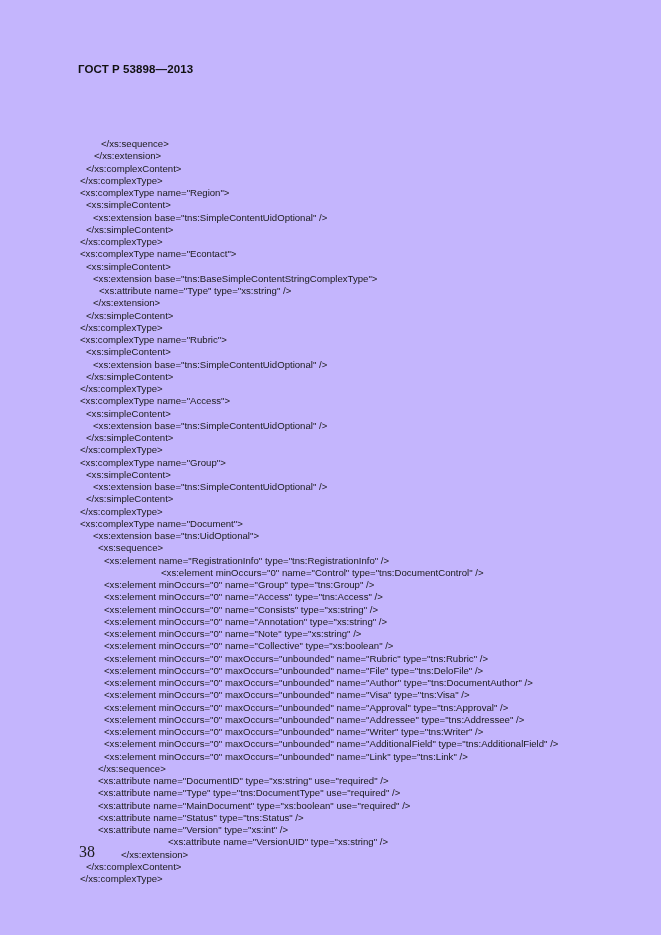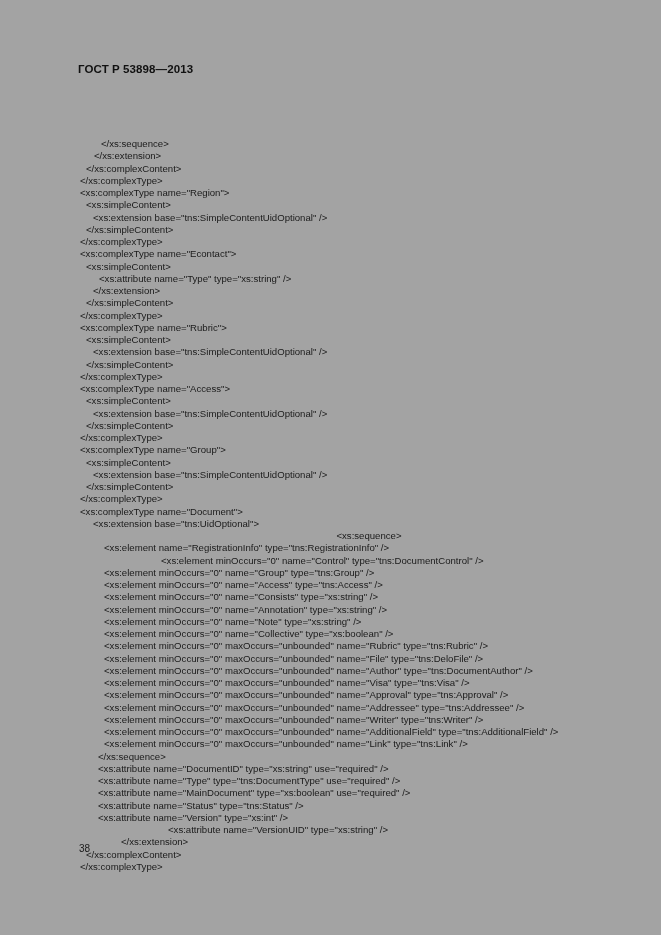--- a/index.html
+++ b/index.html
@@ -1,50 +1,51 @@
 <!DOCTYPE html>
 <html><head>
   <meta charset="utf-8">
   <style>
     html, body { margin: 0; padding: 0; background: #ffffff; }
     body { width: 661px; height: 935px; position: relative; overflow: hidden; }
-    .page { position: absolute; left: 0; top: 0; width: 661px; height: 935px; background: #a3a3a3; }
+    .page { position: absolute; left: 0; top: 0; width: 661px; height: 935px; background: #c4b5fd; }
     .header {
       position: absolute; left: 78px; top: 63px;
       font-family: "Liberation Sans", sans-serif; font-weight: bold;
       font-size: 11.5px; color: #111; letter-spacing: 0.1px;
     }
     .code {
       position: absolute; left: 80px; top: 90px; width: 560px;
       font-family: "Liberation Sans", sans-serif; font-size: 9.6px;
       color: #1a1a1a; line-height: 12.25px; margin-top: 48px;
     }
     .line { white-space: pre; height: 12.25px; }
     .page-number {
       position: absolute; left: 79px; top: 843px;
-      font-family: Liberation Sans, sans-serif; font-size: 10px; color: #1a1a1a;
+      font-family: Liberation Serif, serif; font-size: 16px; color: #1a1a1a;
     }
   </style>
 </head>
 <body>
 
 <div class="page">
   <div class="header">ГОСТ Р 53898—2013</div>
   <div class="code" id="code-block">
       <div class="line" style="padding-left: 21px;">&lt;/xs:sequence&gt;</div>
       <div class="line" style="padding-left: 14px;">&lt;/xs:extension&gt;</div>
       <div class="line" style="padding-left: 6px;">&lt;/xs:complexContent&gt;</div>
       <div class="line" style="padding-left: 0px;">&lt;/xs:complexType&gt;</div>
       <div class="line" style="padding-left: 0px;">&lt;xs:complexType name="Region"&gt;</div>
       <div class="line" style="padding-left: 6px;">&lt;xs:simpleContent&gt;</div>
       <div class="line" style="padding-left: 13px;">&lt;xs:extension base="tns:SimpleContentUidOptional" /&gt;</div>
       <div class="line" style="padding-left: 6px;">&lt;/xs:simpleContent&gt;</div>
       <div class="line" style="padding-left: 0px;">&lt;/xs:complexType&gt;</div>
       <div class="line" style="padding-left: 0px;">&lt;xs:complexType name="Econtact"&gt;</div>
       <div class="line" style="padding-left: 6px;">&lt;xs:simpleContent&gt;</div>
+      <div class="line" style="padding-left: 13px;">&lt;xs:extension base="tns:BaseSimpleContentStringComplexType"&gt;</div>
       <div class="line" style="padding-left: 19px;">&lt;xs:attribute name="Type" type="xs:string" /&gt;</div>
       <div class="line" style="padding-left: 13px;">&lt;/xs:extension&gt;</div>
       <div class="line" style="padding-left: 6px;">&lt;/xs:simpleContent&gt;</div>
       <div class="line" style="padding-left: 0px;">&lt;/xs:complexType&gt;</div>
       <div class="line" style="padding-left: 0px;">&lt;xs:complexType name="Rubric"&gt;</div>
       <div class="line" style="padding-left: 6px;">&lt;xs:simpleContent&gt;</div>
       <div class="line" style="padding-left: 13px;">&lt;xs:extension base="tns:SimpleContentUidOptional" /&gt;</div>
       <div class="line" style="padding-left: 6px;">&lt;/xs:simpleContent&gt;</div>
       <div class="line" style="padding-left: 0px;">&lt;/xs:complexType&gt;</div>
       <div class="line" style="padding-left: 0px;">&lt;xs:complexType name="Access"&gt;</div>
@@ -52,21 +53,21 @@
       <div class="line" style="padding-left: 13px;">&lt;xs:extension base="tns:SimpleContentUidOptional" /&gt;</div>
       <div class="line" style="padding-left: 6px;">&lt;/xs:simpleContent&gt;</div>
       <div class="line" style="padding-left: 0px;">&lt;/xs:complexType&gt;</div>
       <div class="line" style="padding-left: 0px;">&lt;xs:complexType name="Group"&gt;</div>
       <div class="line" style="padding-left: 6px;">&lt;xs:simpleContent&gt;</div>
       <div class="line" style="padding-left: 13px;">&lt;xs:extension base="tns:SimpleContentUidOptional" /&gt;</div>
       <div class="line" style="padding-left: 6px;">&lt;/xs:simpleContent&gt;</div>
       <div class="line" style="padding-left: 0px;">&lt;/xs:complexType&gt;</div>
       <div class="line" style="padding-left: 0px;">&lt;xs:complexType name="Document"&gt;</div>
       <div class="line" style="padding-left: 13px;">&lt;xs:extension base="tns:UidOptional"&gt;</div>
-      <div class="line" style="padding-left: 18px; text-align: center;">&lt;xs:sequence&gt;</div>
+      <div class="line" style="padding-left: 18px;">&lt;xs:sequence&gt;</div>
       <div class="line" style="padding-left: 24px;">&lt;xs:element name="RegistrationInfo" type="tns:RegistrationInfo" /&gt;</div>
       <div class="line" style="padding-left: 81px;">&lt;xs:element minOccurs="0" name="Control" type="tns:DocumentControl" /&gt;</div>
       <div class="line" style="padding-left: 24px;">&lt;xs:element minOccurs="0" name="Group" type="tns:Group" /&gt;</div>
       <div class="line" style="padding-left: 24px;">&lt;xs:element minOccurs="0" name="Access" type="tns:Access" /&gt;</div>
       <div class="line" style="padding-left: 24px;">&lt;xs:element minOccurs="0" name="Consists" type="xs:string" /&gt;</div>
       <div class="line" style="padding-left: 24px;">&lt;xs:element minOccurs="0" name="Annotation" type="xs:string" /&gt;</div>
       <div class="line" style="padding-left: 24px;">&lt;xs:element minOccurs="0" name="Note" type="xs:string" /&gt;</div>
       <div class="line" style="padding-left: 24px;">&lt;xs:element minOccurs="0" name="Collective" type="xs:boolean" /&gt;</div>
       <div class="line" style="padding-left: 24px;">&lt;xs:element minOccurs="0" maxOccurs="unbounded" name="Rubric" type="tns:Rubric" /&gt;</div>
       <div class="line" style="padding-left: 24px;">&lt;xs:element minOccurs="0" maxOccurs="unbounded" name="File" type="tns:DeloFile" /&gt;</div>

